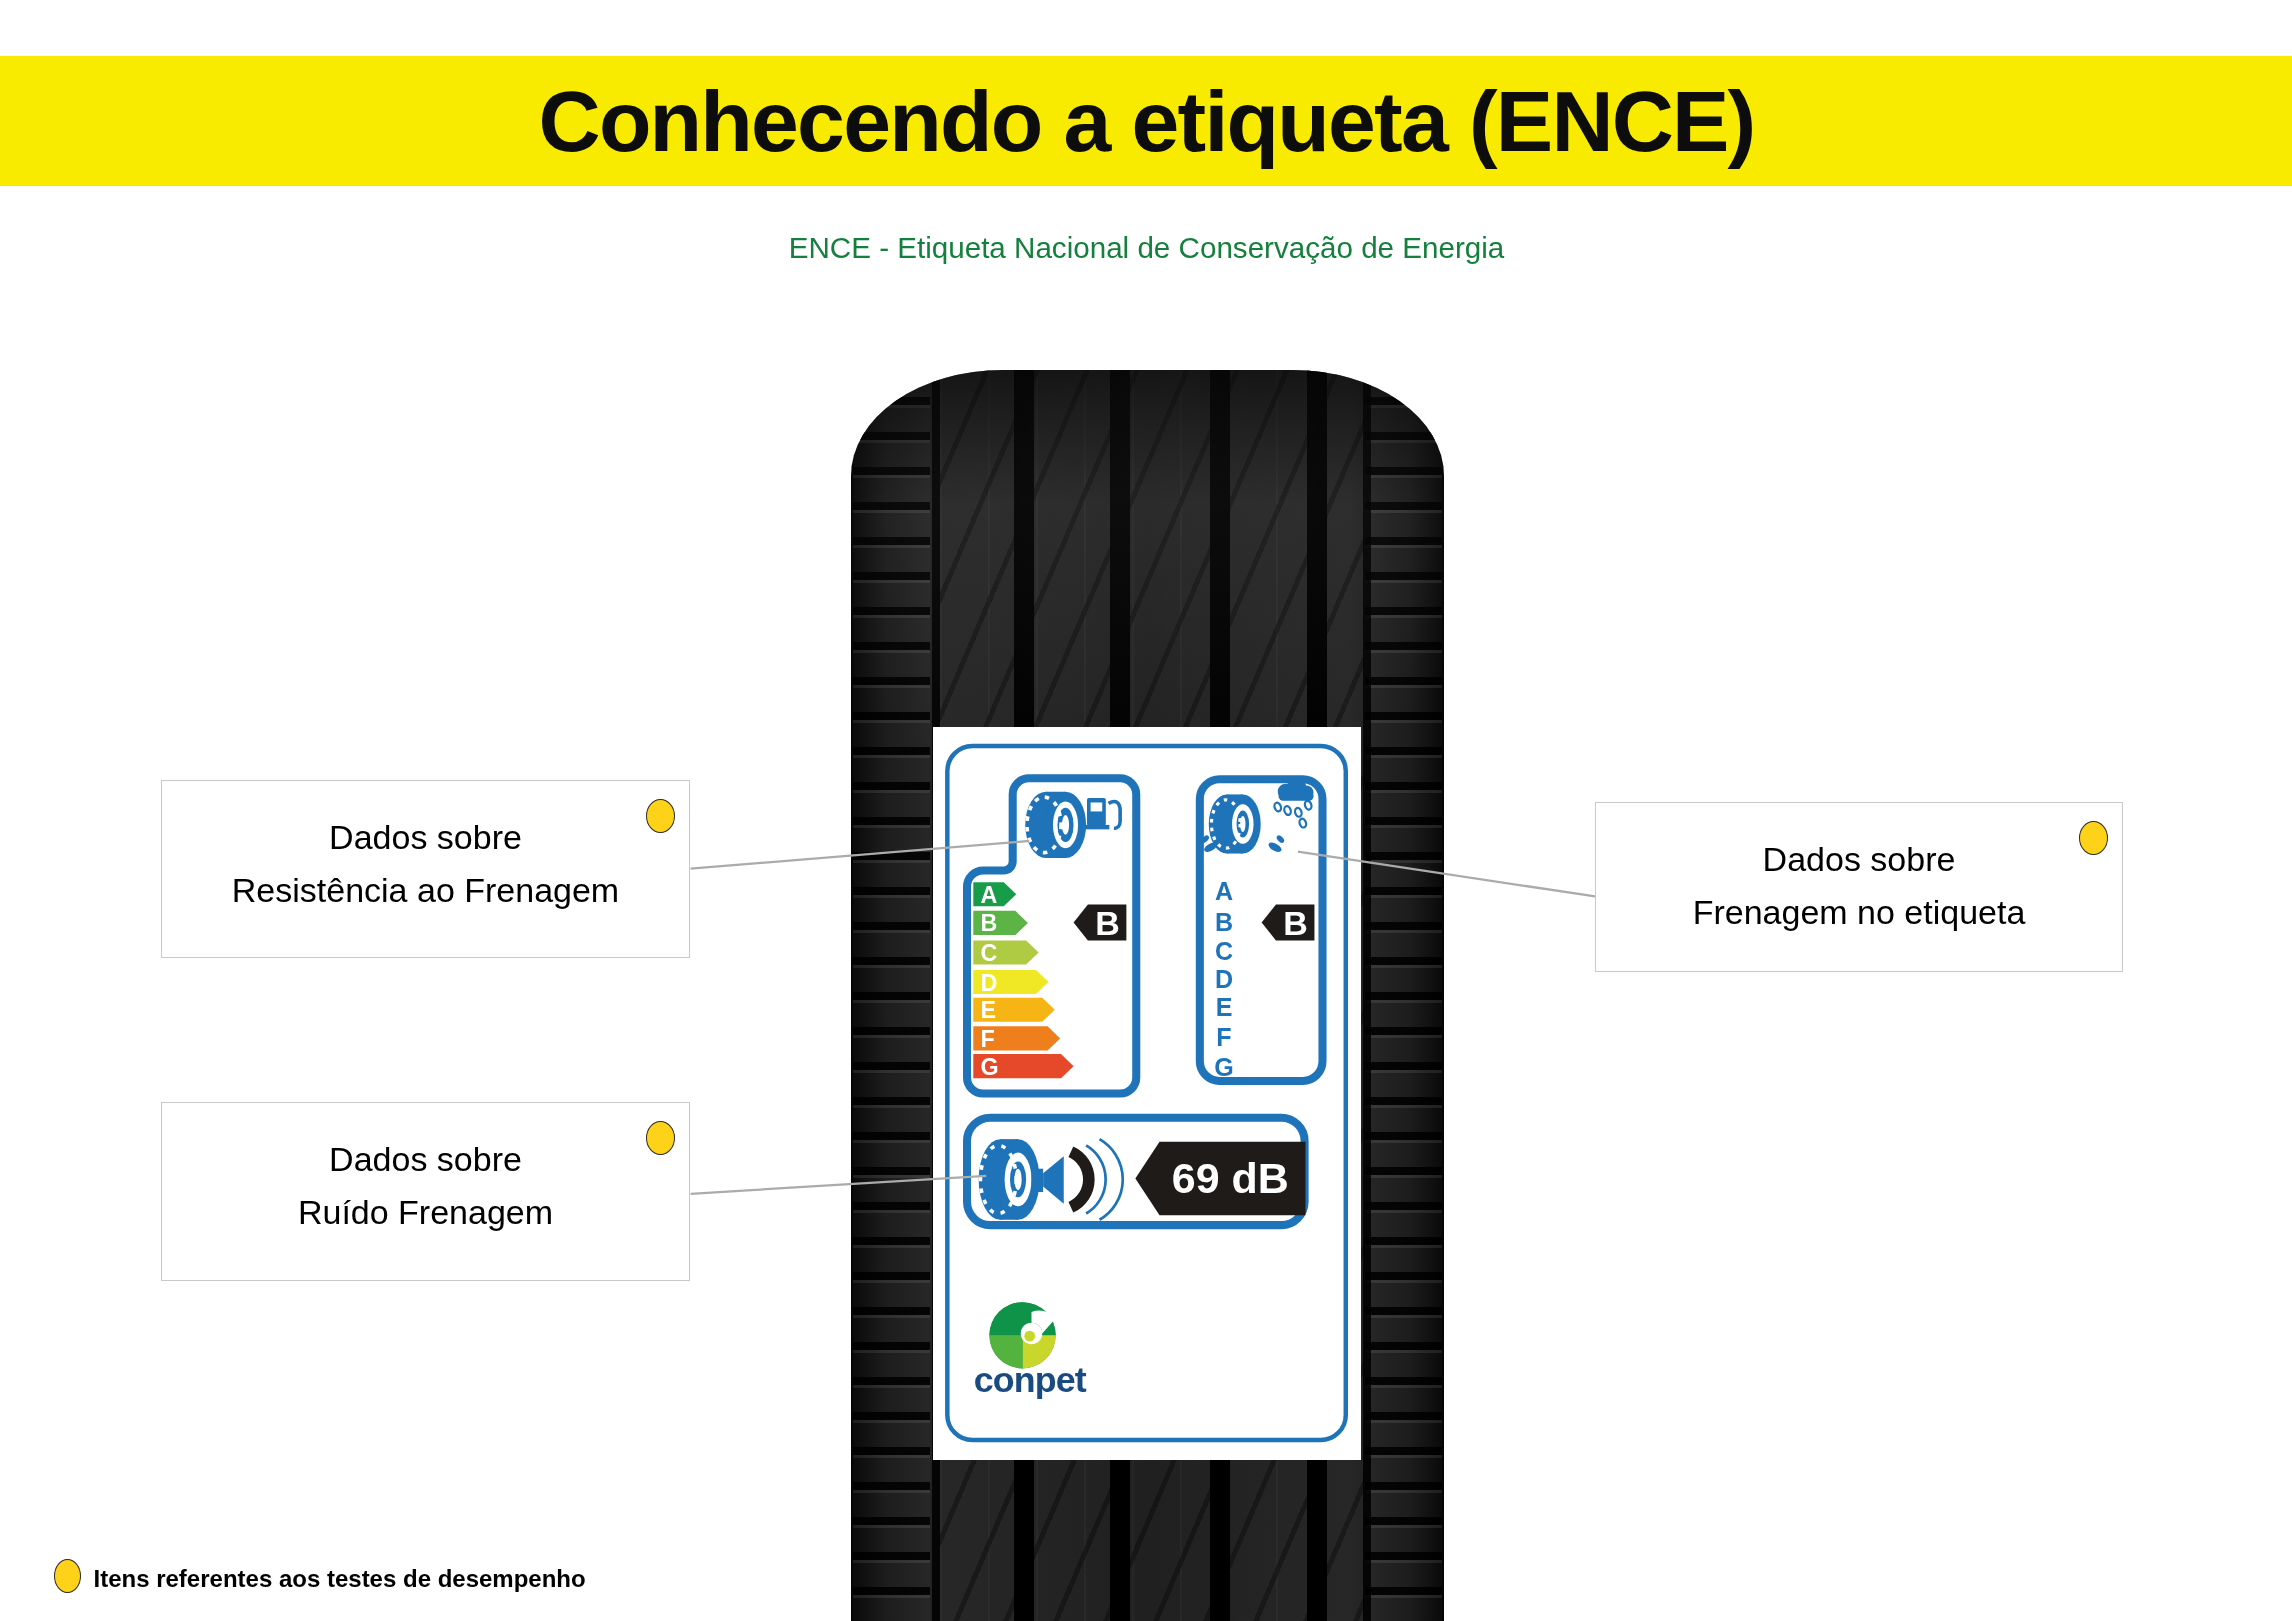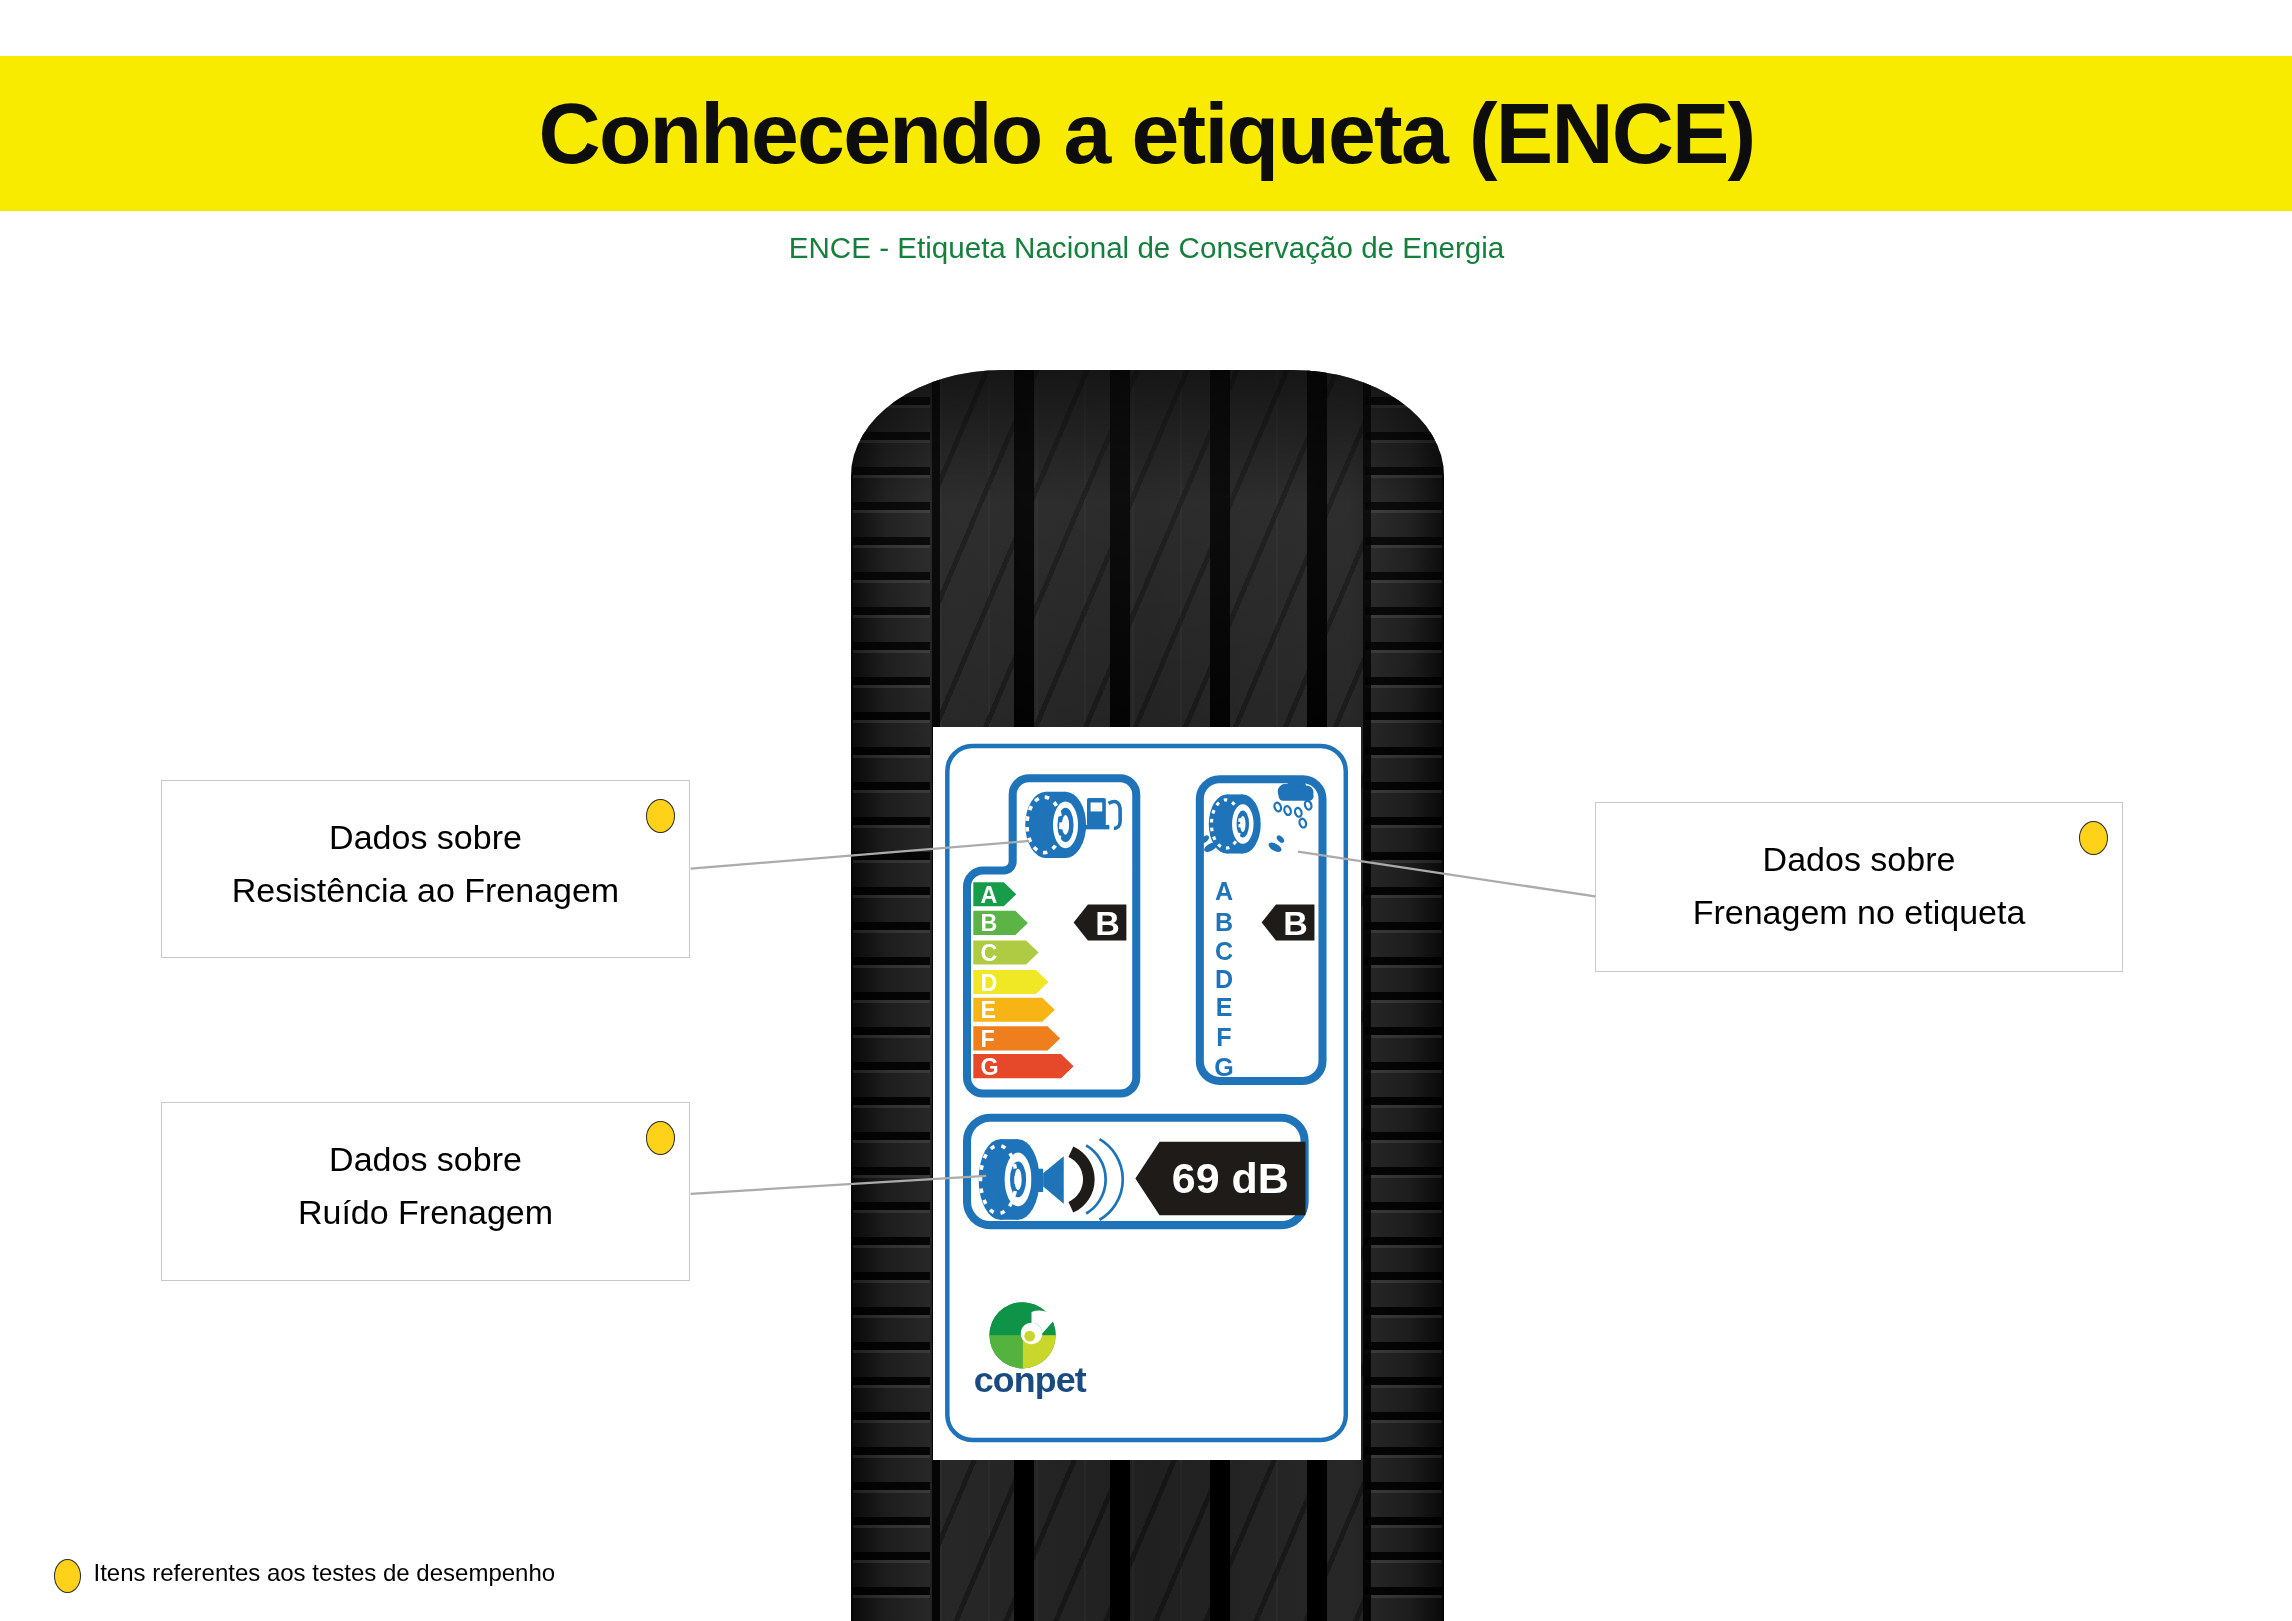--- a/index.html
+++ b/index.html
@@ -1,20 +1,20 @@
 <!DOCTYPE html>
 <html style="font-size:14.3px"><head>
 <meta charset="utf-8">
 <style>
   html,body{margin:0;padding:0;background:#fff;}
   .stage{position:relative;width:2293px;height:1621px;background:#fff;overflow:hidden;
          font-family:"Liberation Sans",sans-serif;}
 
   
-  .banner{position:absolute;left:0;top:56px;width:2293px;height:155px;
+  .banner{position:absolute;left:0;top:56px;width:2293px;height:130px;
           display:flex;align-items:center;justify-content:center;}
   .banner h1{margin:0;font-size:86px;font-weight:bold;color:#0d0d0d;letter-spacing:-1.8px;}
   .subtitle{position:absolute;left:0;top:231px;width:2293px;text-align:center;
             font-size:29.6px;color:#15803d;}
 
   
   .tire{position:absolute;left:851px;top:370px;width:593px;height:1251px;z-index:1;
         border-radius:152px 152px 0 0 / 106px 106px 0 0;
         background:linear-gradient(90deg,#040404 0%,#191919 6%,#272727 16%,#202020 50%,#272727 84%,#191919 94%,#040404 100%);
         overflow:hidden;}
@@ -44,21 +44,21 @@
   .callout{position:absolute;background:#fff;border:1.8px solid #c9c9c9;z-index:15;
            text-align:center;color:#000;font-size:34px;line-height:1.55;box-sizing:border-box;
            padding-top:30px;}
   .callout .dot{position:absolute;right:14.3px;top:18px;width:29px;height:34px;border-radius:50%;
                 border:1.8px solid #2b2b2b;box-sizing:border-box;}
   .callout.c1{left:161px;top:780px;width:529px;height:178px;}
   .callout.c2{left:161px;top:1102px;width:529px;height:179px;}
   .callout.c3{left:1595px;top:802px;width:528px;height:170px;}
 
   
-  .legend{position:absolute;left:54px;top:1559px;display:flex;align-items:flex-start;z-index:15;}
+  .legend{position:absolute;left:54px;top:1559px;display:flex;align-items:flex-end;z-index:15;font-weight:bold;}
   .legend .dot{width:27px;height:34px;border-radius:50%;border:1.8px solid #2b2b2b;box-sizing:border-box;}
   .legend .txt{margin-left:12.5px;font-size:24px;color:#000;}
 </style>
 </head>
 <body>
 
 <div class="stage">
 
   <div class="banner" style="background-color: rgb(249, 235, 0);">
     <h1>Conhecendo a etiqueta (ENCE)</h1>

